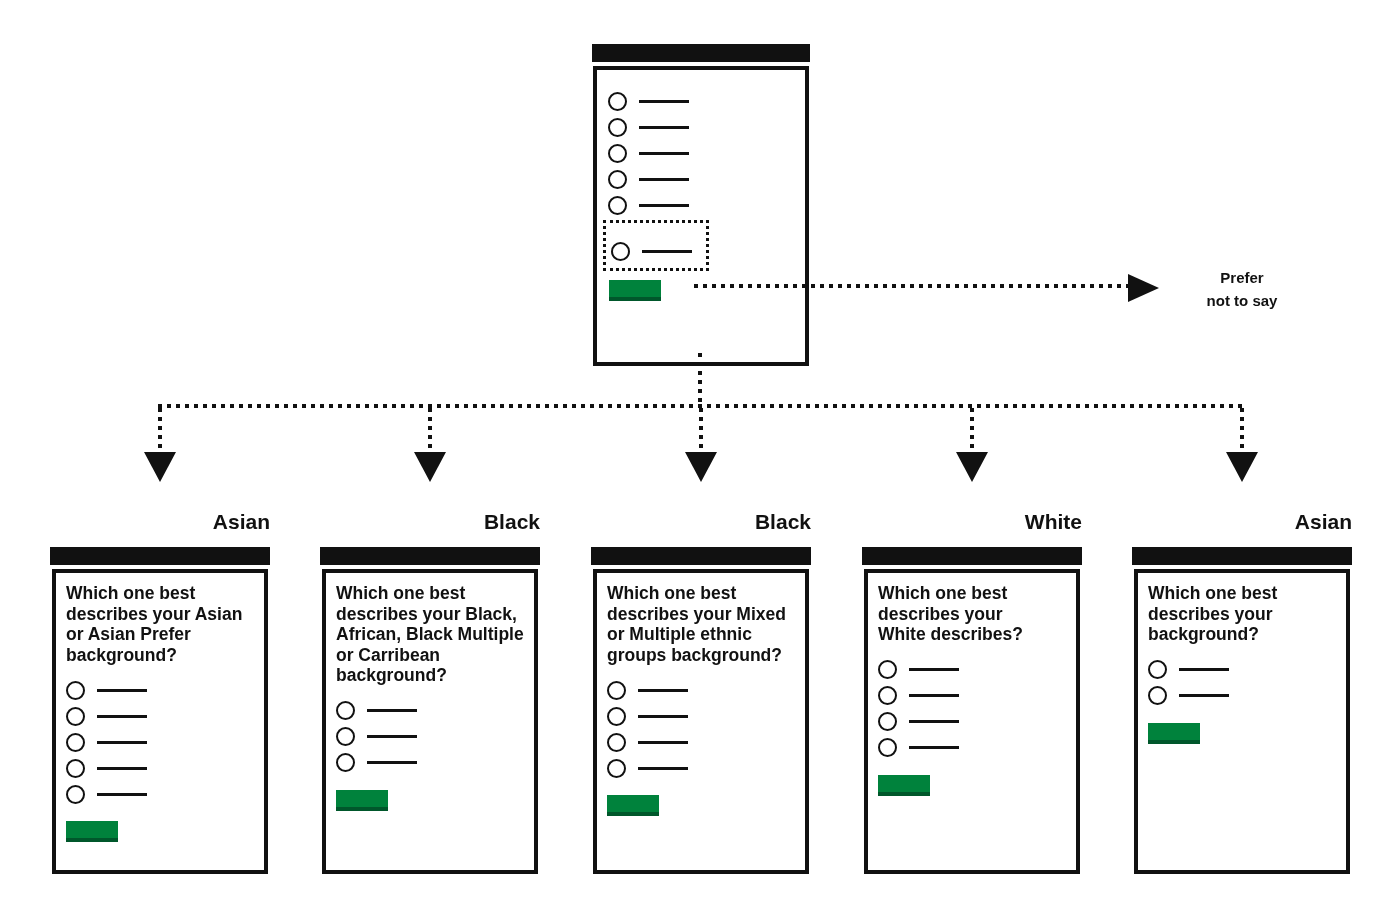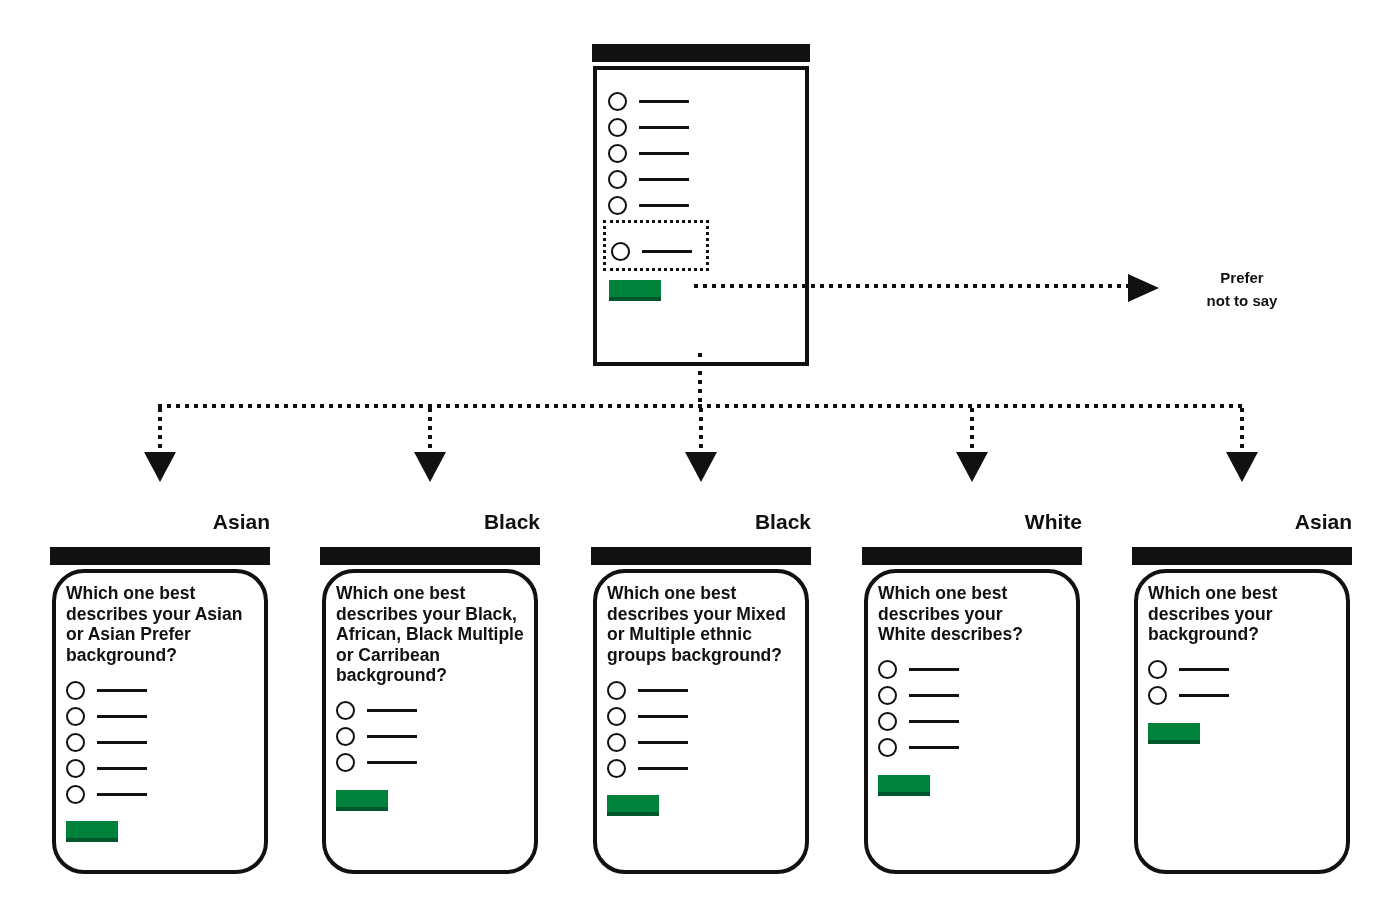--- a/index.html
+++ b/index.html
@@ -44,21 +44,21 @@
   
   .root-drop{left:698px;top:353px;height:53px;}
   .main-line{left:158px;top:404px;width:1086px;}
   
   .branch{position:absolute;top:406px;width:220px;}
   .b0{left:50px;} .b1{left:320px;} .b2{left:591px;} .b3{left:862px;} .b4{left:1132px;}
   .branch .dots-v{left:108px;top:2px;height:40px;}
   .branch .tri-down{left:94px;top:46px;}
   .branch-label{position:absolute;top:104px;width:100%;text-align:right;font-size:21px;line-height:24px;}
   .branch .card{top:141px;width:220px;}
-  .branch .card-box{margin:4px 2px 0;height:279px;padding:9px 10px;border-radius:32px;}
+  .branch .card-box{margin:4px 2px 0;height:279px;padding:9px 10px;}
   .branch .q{font-size:17.5px;line-height:20.5px;padding-top:1px;}
   .branch .radios{margin-top:12px;}
   .branch .btn{margin-top:14px;}
 </style>
 </head>
 <body>
 
 <div class="canvas">
 
   <div class="card root-card">

